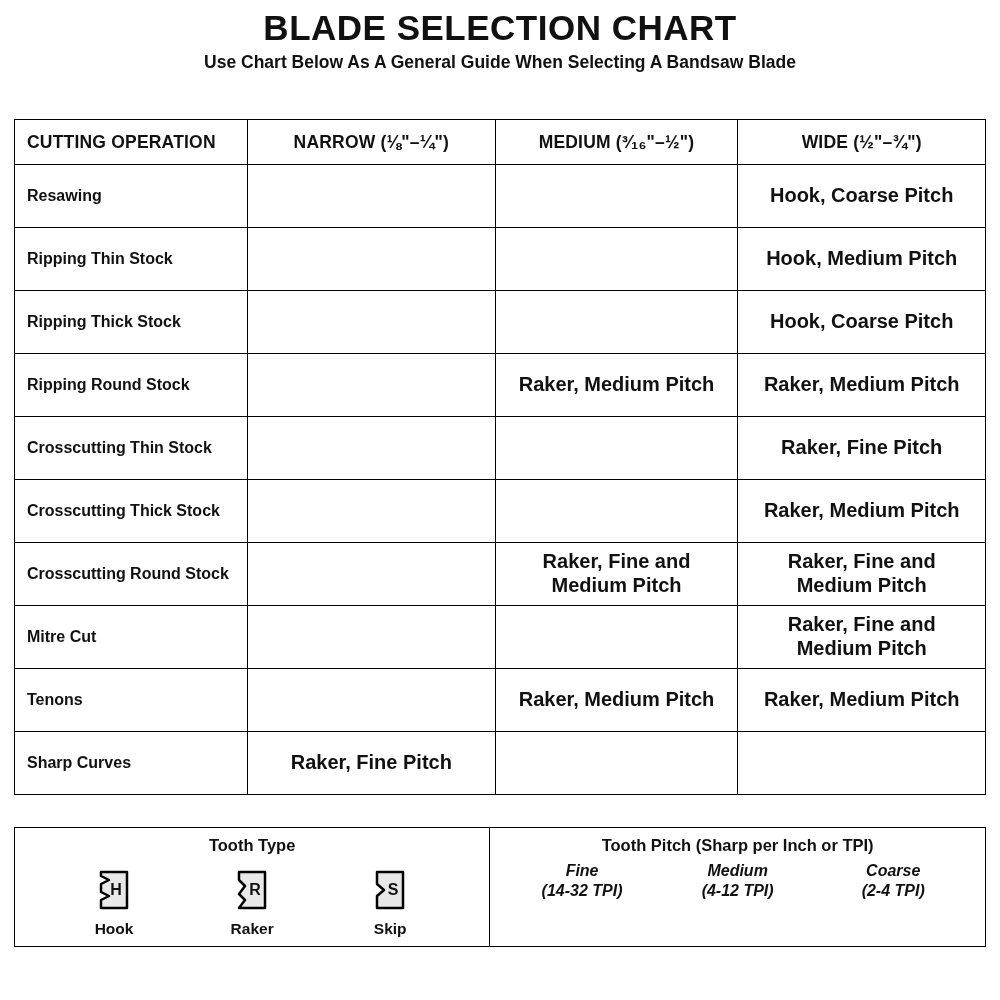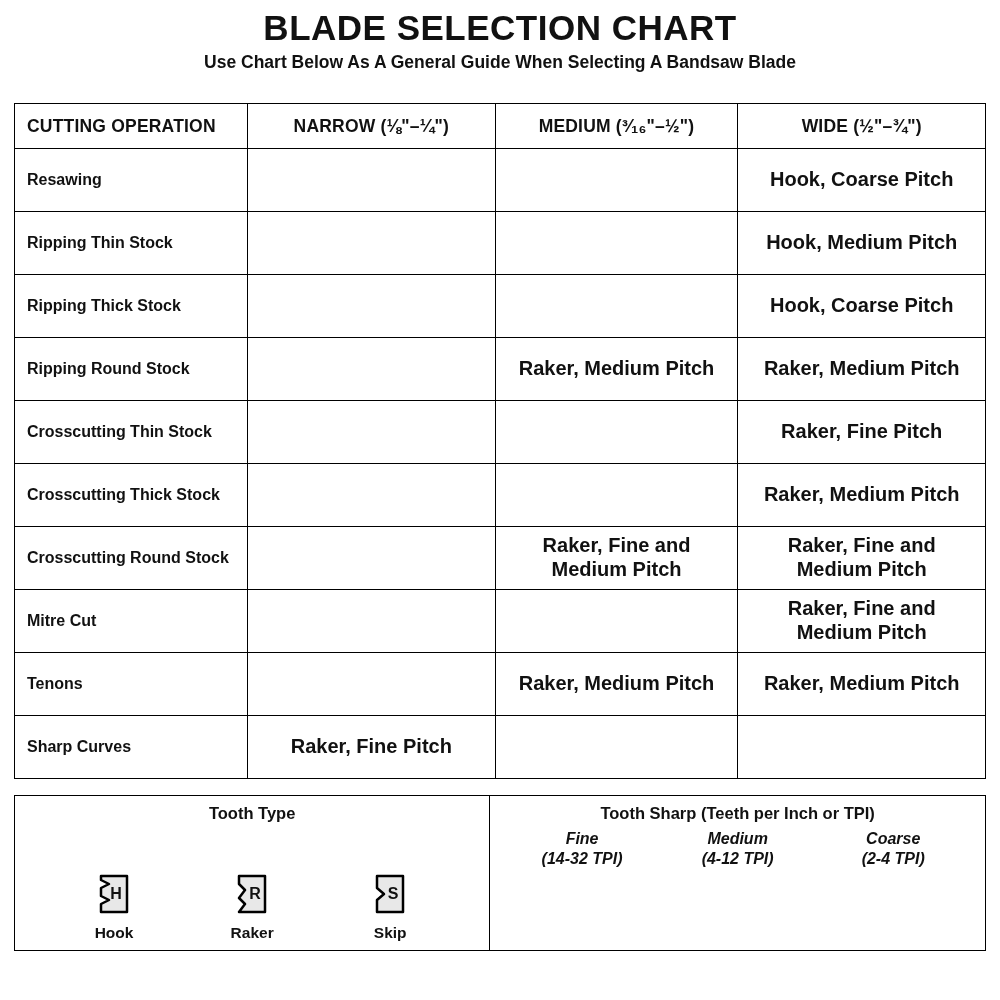--- a/index.html
+++ b/index.html
@@ -35,21 +35,21 @@
     text-align: center;
     font-size: 17.5px;
     font-weight: bold;
     margin: 0 0 31px 0;
     line-height: 1.1;
   }
   table.chart {
     width: 972px;
     border-collapse: collapse;
     table-layout: fixed;
-    margin: 0 auto;
+    margin: 16px auto;
   }
   table.chart th, table.chart td {
     border: 1.5px solid #000000;
     padding: 0;
     vertical-align: middle;
   }
   table.chart thead th {
     height: 44px;
     font-size: 17.5px;
     font-weight: bold;
@@ -71,21 +71,21 @@
     text-align: left;
     padding-left: 12px;
     font-size: 16px;
   }
   .legend {
     width: 972px;
     margin: 16px auto 0 auto;
     border: 1.5px solid #000000;
     box-sizing: border-box;
     display: flex;
-    height: 156px;
+    height: 120px;
   }
   .legend-left {
     width: 49%;
     border-right: 1.5px solid #000000;
     box-sizing: border-box;
     display: flex;
     flex-direction: column;
     padding-top: 8px;
   }
   .legend-right {
@@ -272,21 +272,21 @@
               <text x="24" y="29" font-family="Liberation Sans, sans-serif" font-size="16" font-weight="bold" text-anchor="middle" fill="#111111">S</text>
             </svg>
           </div>
           <div class="tooth-label">Skip</div>
         </div>
 
       </div>
     </div>
 
     <div class="legend-right">
-      <div class="legend-heading">Tooth Sharp (Teeth per Inch or TPI)</div>
+      <div class="legend-heading">Tooth Pitch (Sharp per Inch or TPI)</div>
       <div class="pitch-row">
         <div class="pitch-item">
           <div class="pitch-name">Fine</div>
           <div class="pitch-range">(14-32 TPI)</div>
         </div>
         <div class="pitch-item">
           <div class="pitch-name">Medium</div>
           <div class="pitch-range">(4-12 TPI)</div>
         </div>
         <div class="pitch-item">

